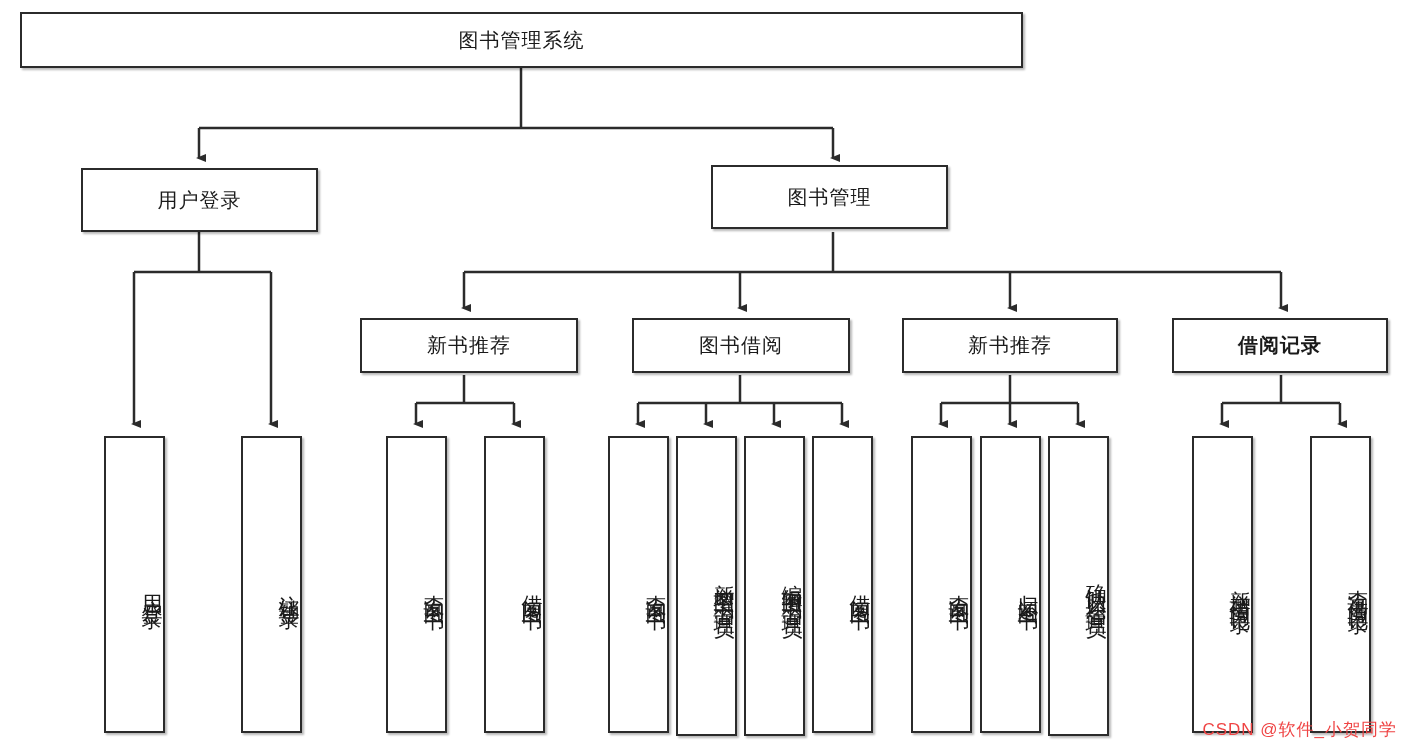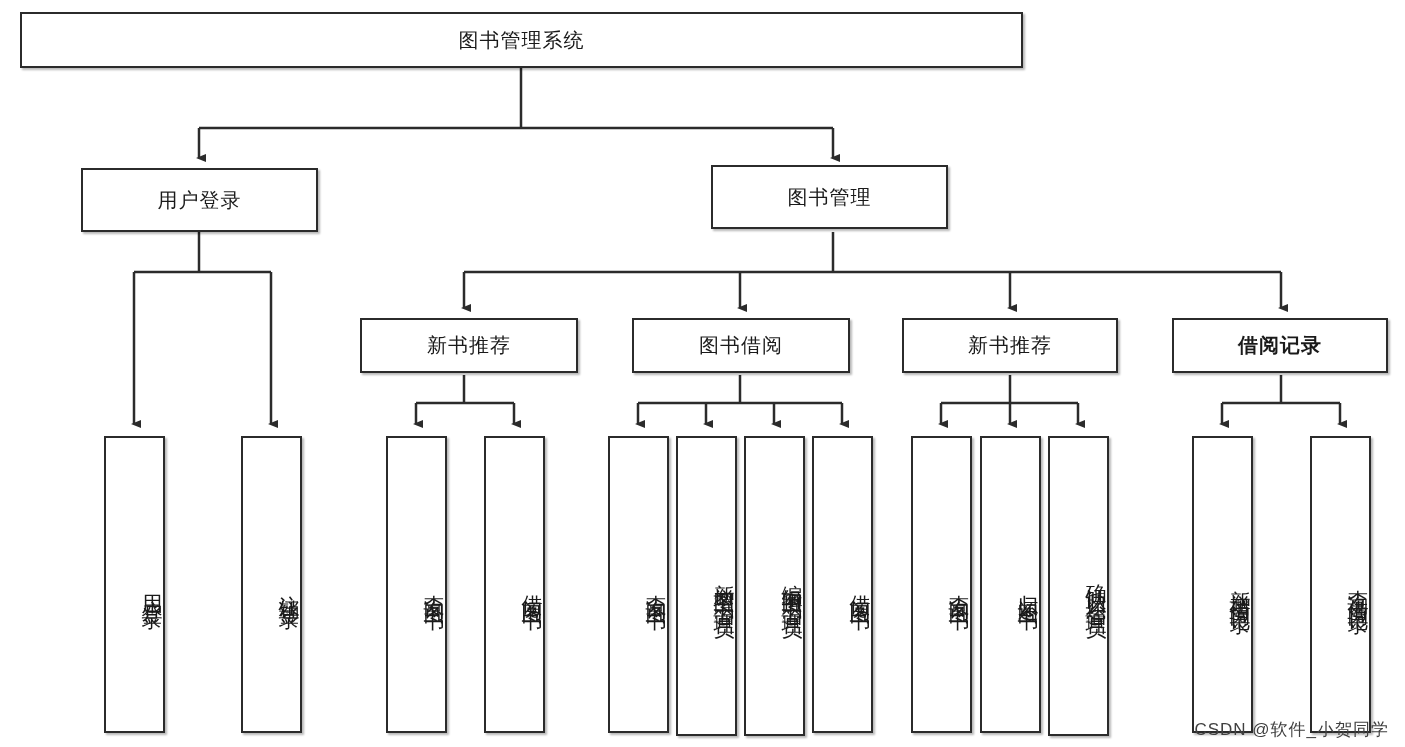--- a/index.html
+++ b/index.html
@@ -38,24 +38,24 @@
   }
   .node.v .vtext{
     writing-mode:vertical-rl;
     text-orientation:upright;
     display:block;
     white-space:nowrap;
   }
   svg.edges{position:absolute;left:0;top:0;width:1405px;height:747px;pointer-events:none;}
   .watermark{
     position:absolute;
-    right:16px;
+    right:8px;
     bottom:6px;
     font-size:17px;
-    color:#404040;
+    color:#ef4444;
     letter-spacing:1px;
     white-space:nowrap;
   }
 </style>
 </head>
 <body>
 
 <div id="diagram">
 
   <svg class="edges" viewBox="0 0 1405 747">

